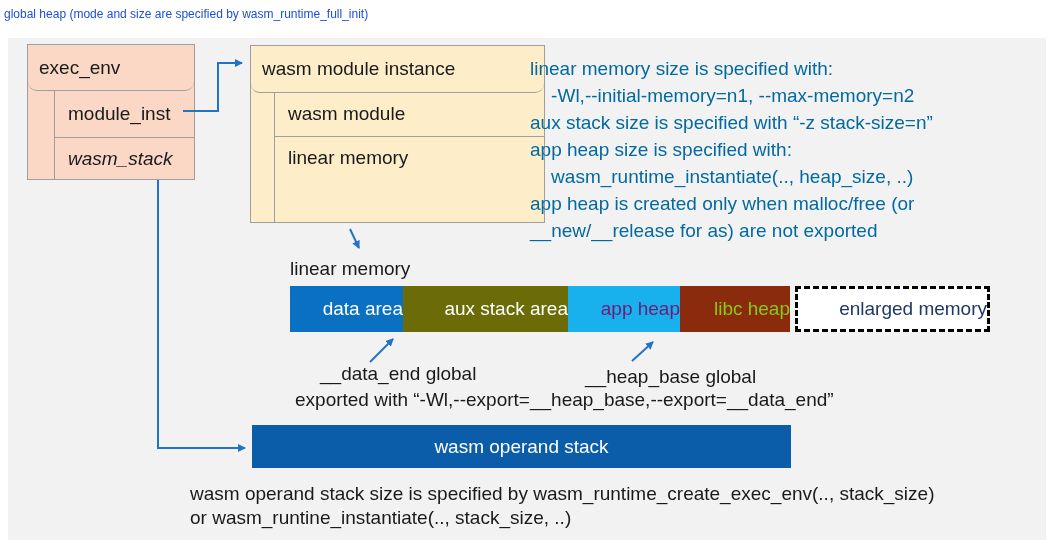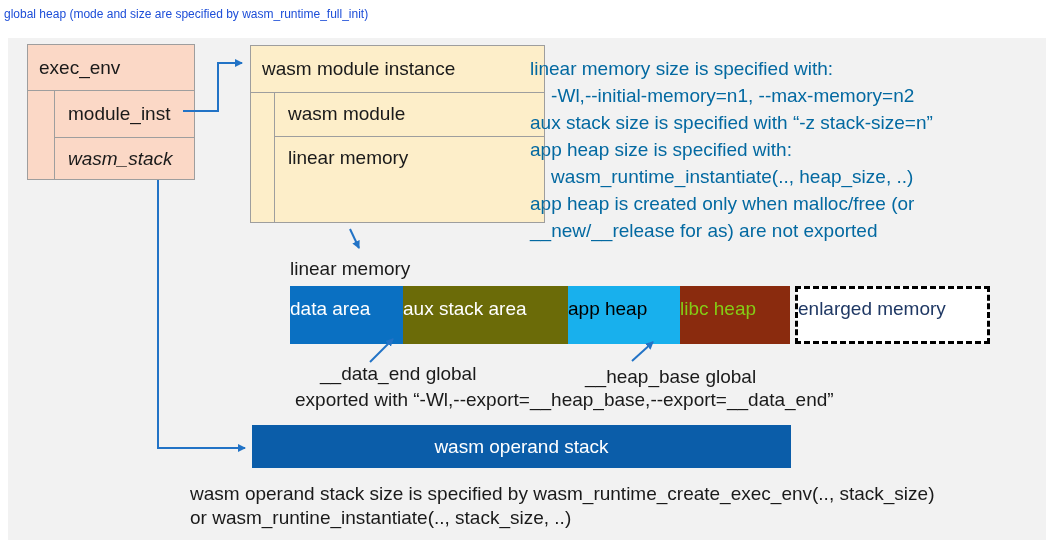--- a/index.html
+++ b/index.html
@@ -5,29 +5,29 @@
   html,body { margin:0; padding:0; background:#ffffff; }
   .stage {
     position:relative; width:1054px; height:547px; overflow:hidden;
     background:#ffffff; font-family:"Liberation Sans", sans-serif; color:#111111;
   }
   .abs { position:absolute; }
   .title { left:4px; top:7px; font-size:12px; color:#1d4ed8; white-space:pre; }
   .panel { left:8px; top:38px; width:1038px; height:502px; background:#f2f2f2; }
 
   .box { box-sizing:border-box; border:1px solid #9e9e9e; font-size:19px; color:#1a1a1a; }
-  .box-header { box-sizing:border-box; border-bottom:1px solid #9e9e9e; padding-left:11px; white-space:pre; }
+  .box-header { box-sizing:border-box; border-bottom:1px solid #9e9e9e; padding-left:11px; white-space:pre;border-radius:9px; }
   .box-inner { box-sizing:border-box; border-left:1px solid #9e9e9e; height:100%; }
   .box-row { box-sizing:border-box; padding-left:13px; white-space:pre; }
   .box-row + .box-row { border-top:1px solid #9e9e9e; }
 
   .notes { font-size:19px; color:#0369a1; }
   .notes-line { height:27px; line-height:27px; white-space:pre; }
 
-  .seg { box-sizing:border-box; height:58px; line-height:46px; text-align:left;
+  .seg { box-sizing:border-box; height:46px; line-height:46px; text-align:right;
          font-size:19px; color:#ffffff; white-space:pre; overflow:hidden; }
   .seg-dashed { border:3px dashed #000000; line-height:40px; }
 
   .mem-label { font-size:19px; color:#1a1a1a; white-space:pre; }
 
   .operand-bar { box-sizing:border-box; height:43px; line-height:43px; text-align:center;
                  font-size:19px; color:#ffffff; white-space:pre; }
 
   .bottom-line { height:24px; line-height:24px; font-size:19px; color:#1a1a1a; white-space:pre; }
 
@@ -67,21 +67,21 @@
     <div class="notes-line">app heap size is specified with:</div>
     <div class="notes-line">    wasm_runtime_instantiate(.., heap_size, ..)</div>
     <div class="notes-line">app heap is created only when malloc/free (or</div>
     <div class="notes-line">__new/__release for as) are not exported</div>
   </div>
 
   <div class="abs mem-label" style="left:290px; top:258px;">linear memory</div>
 
   <div class="abs seg" style="left: 290px; top: 286px; width: 113px; background-color: rgb(10, 112, 194); color: rgb(255, 255, 255);">data area</div>
   <div class="abs seg" style="left: 403px; top: 286px; width: 165px; background-color: rgb(107, 107, 8); color: rgb(255, 255, 255);">aux stack area</div>
-  <div class="abs seg" style="left: 568px; top: 286px; width: 112px; background-color: rgb(24, 176, 237); color: #000000;">app heap</div>
+  <div class="abs seg" style="left: 568px; top: 286px; width: 112px; background-color: rgb(24, 176, 237); color: #701a75;">app heap</div>
   <div class="abs seg" style="left: 680px; top: 286px; width: 110px; background-color: rgb(138, 43, 14); color: #84cc16;">libc heap</div>
   <div class="abs seg seg-dashed" style="left: 795px; top: 286px; width: 195px; background-color: rgb(255, 255, 255); color: rgb(31, 56, 100);">enlarged memory</div>
 
   <div class="abs mem-label" style="left:320px; top:363px;">__data_end global</div>
   <div class="abs mem-label" style="left:585px; top:366px;">__heap_base global</div>
   <div class="abs mem-label" style="left:295px; top:389px;">exported with “-Wl,--export=__heap_base,--export=__data_end”</div>
 
   <div class="abs operand-bar" style="left: 252px; top: 425px; width: 539px; background-color: rgb(11, 93, 169);">wasm operand stack</div>
 
   <div class="abs" style="left:190px; top:482px;">

